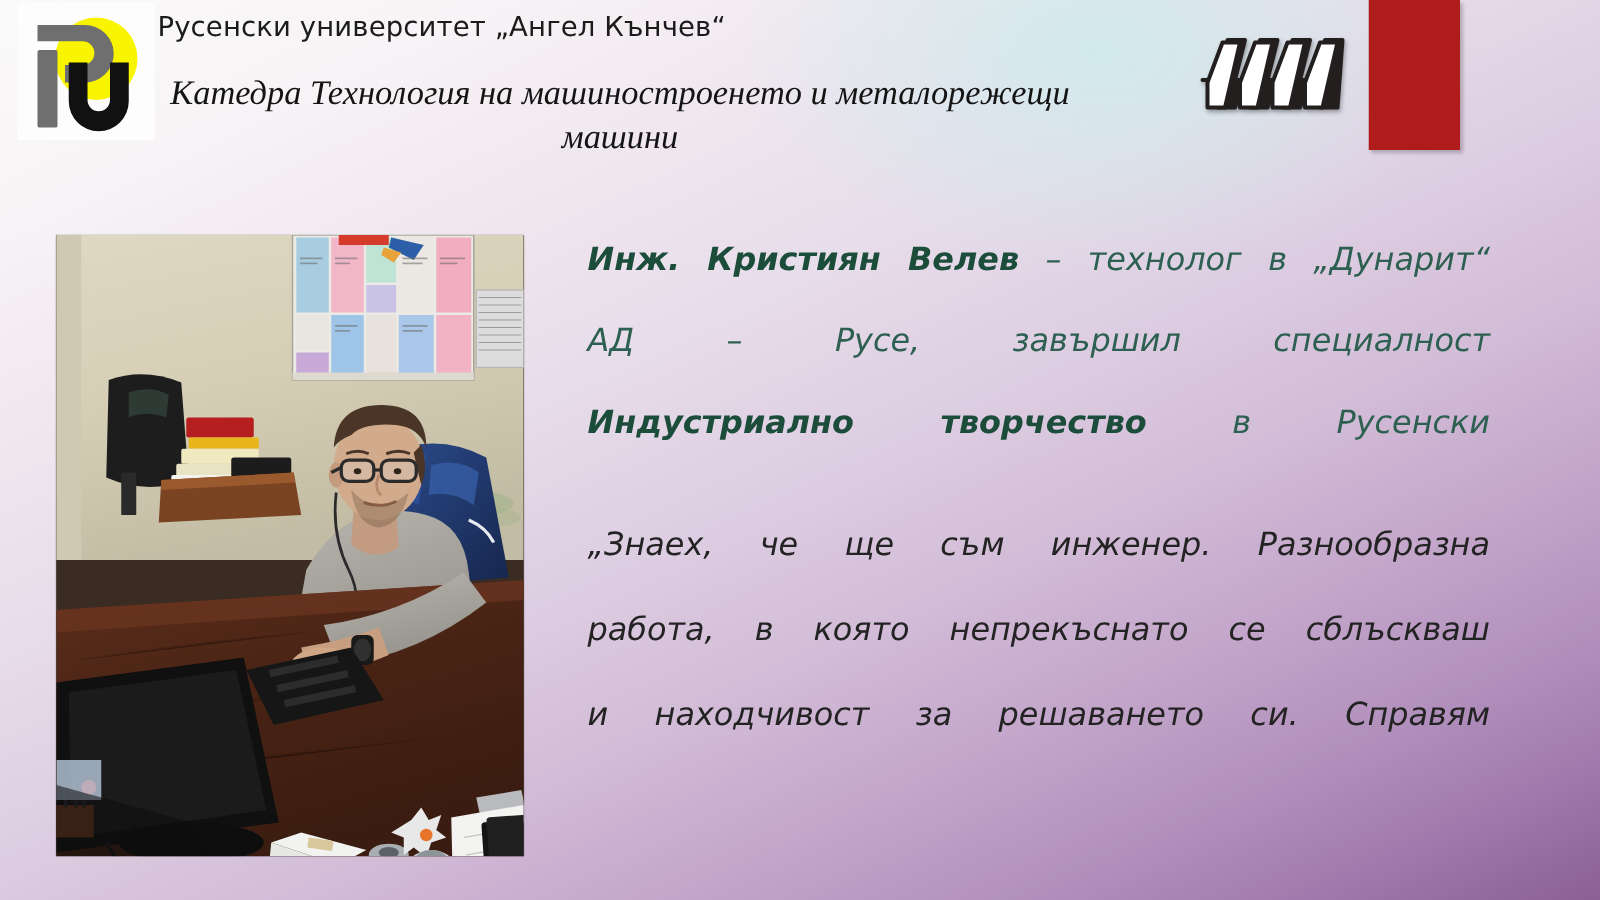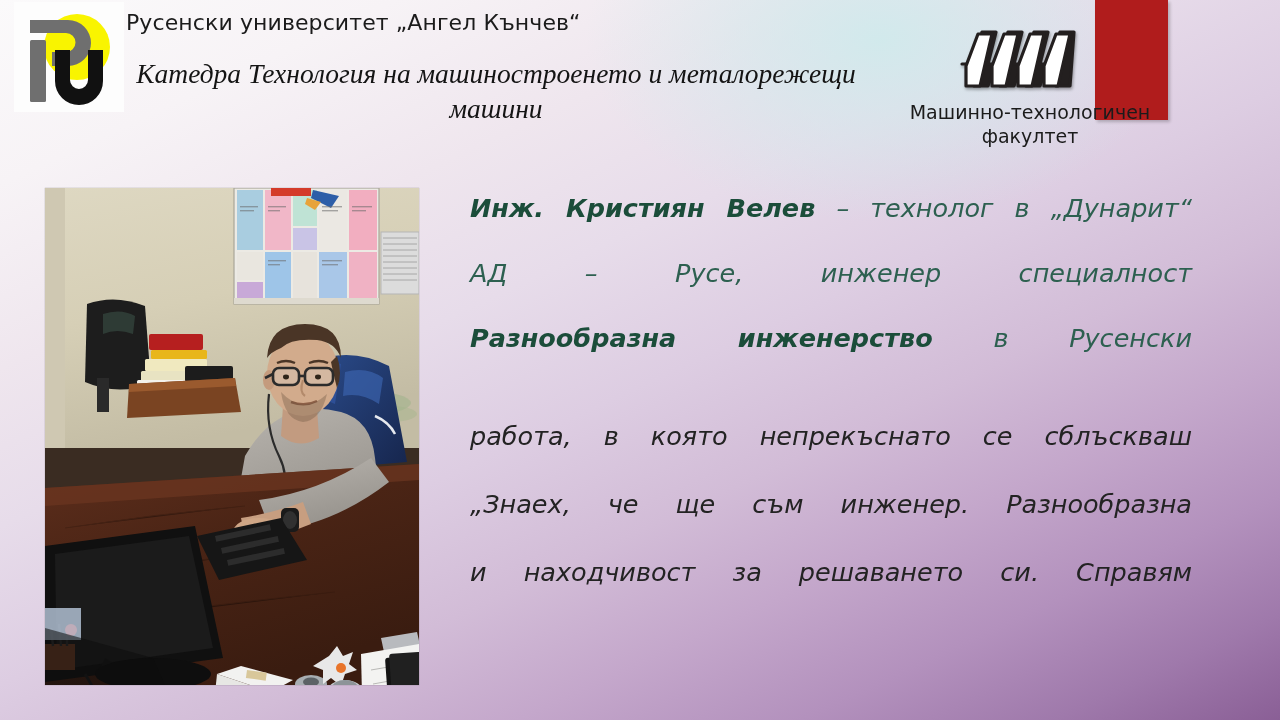--- a/index.html
+++ b/index.html
@@ -169,21 +169,20 @@
           <path d="M10 40 L22 40 L30 8 L44 8 L36 40 L48 40 L56 8 L70 8 L62 40 L74 40 L82 8 L96 8 L88 40 L100 40 L108 8 L122 8 L118 62 L104 62 L108 40 L96 40 L88 62 L74 62 L82 40 L70 40 L62 62 L48 62 L56 40 L44 40 L36 62 L22 62 L26 40 Z" fill="#231f1f" stroke="#231f1f"></path>
 
           <path d="M14 42 L26 10 L40 10 L28 62 L14 62 Z"></path>
           <path d="M40 42 L52 10 L66 10 L54 62 L40 62 Z"></path>
           <path d="M66 42 L78 10 L92 10 L80 62 L66 62 Z"></path>
           <path d="M92 42 L104 10 L118 10 L106 62 L92 62 Z"></path>
         </g>
       </svg>
     </div>
 
-    <div class="fac-caption">Машинно-технологичен факултет</div>
   </div>
 
   <div class="photo-frame">
     <svg width="374" height="497" viewBox="0 0 374 497">
       <defs>
         <linearGradient id="wall" x1="0" y1="0" x2="0.3" y2="1">
           <stop offset="0" stop-color="#ded8c2"></stop>
           <stop offset="0.5" stop-color="#d6cfb6"></stop>
           <stop offset="1" stop-color="#c3bca4"></stop>
         </linearGradient>
@@ -401,27 +400,27 @@
       </g>
     </svg>
   </div>
 
   <div class="body-col">
 
     <div class="para-intro">
       <span class="jline">
         <b>Инж. Кристиян Велев</b><span> – технолог в „Дунарит“</span>
       </span>
-      <span class="jline">АД – Русе, инженер специалност</span>
+      <span class="jline">АД – Русе, завършил специалност</span>
       <span class="jline">
-        <b>Разнообразна инженерство</b><span> в Русенски</span>
+        <b>Индустриално творчество</b><span> в Русенски</span>
       </span>
     </div>
 
     <div class="para-quote">
+      <span class="jline">„Знаех, че ще съм инженер. Разнообразна</span>
       <span class="jline">работа, в която непрекъснато се сблъскваш</span>
-      <span class="jline">„Знаех, че ще съм инженер. Разнообразна</span>
       <span class="jline">и находчивост за решаването си. Справям</span>
 
     </div>
   </div>
 
 </div>
 
 </body></html>

